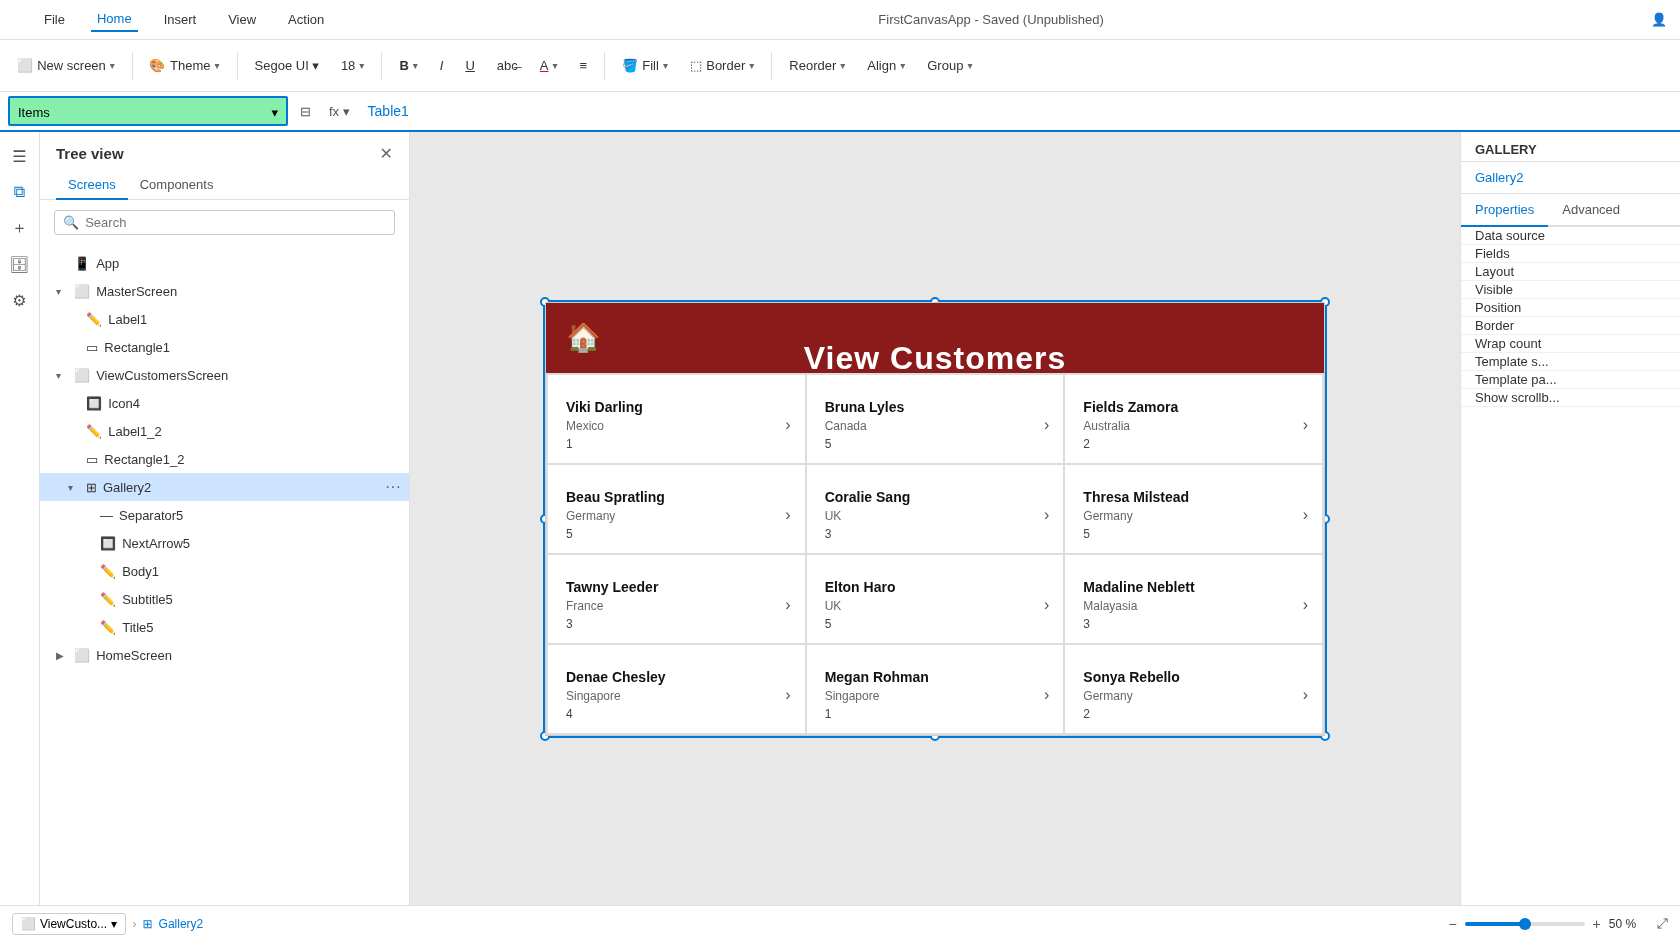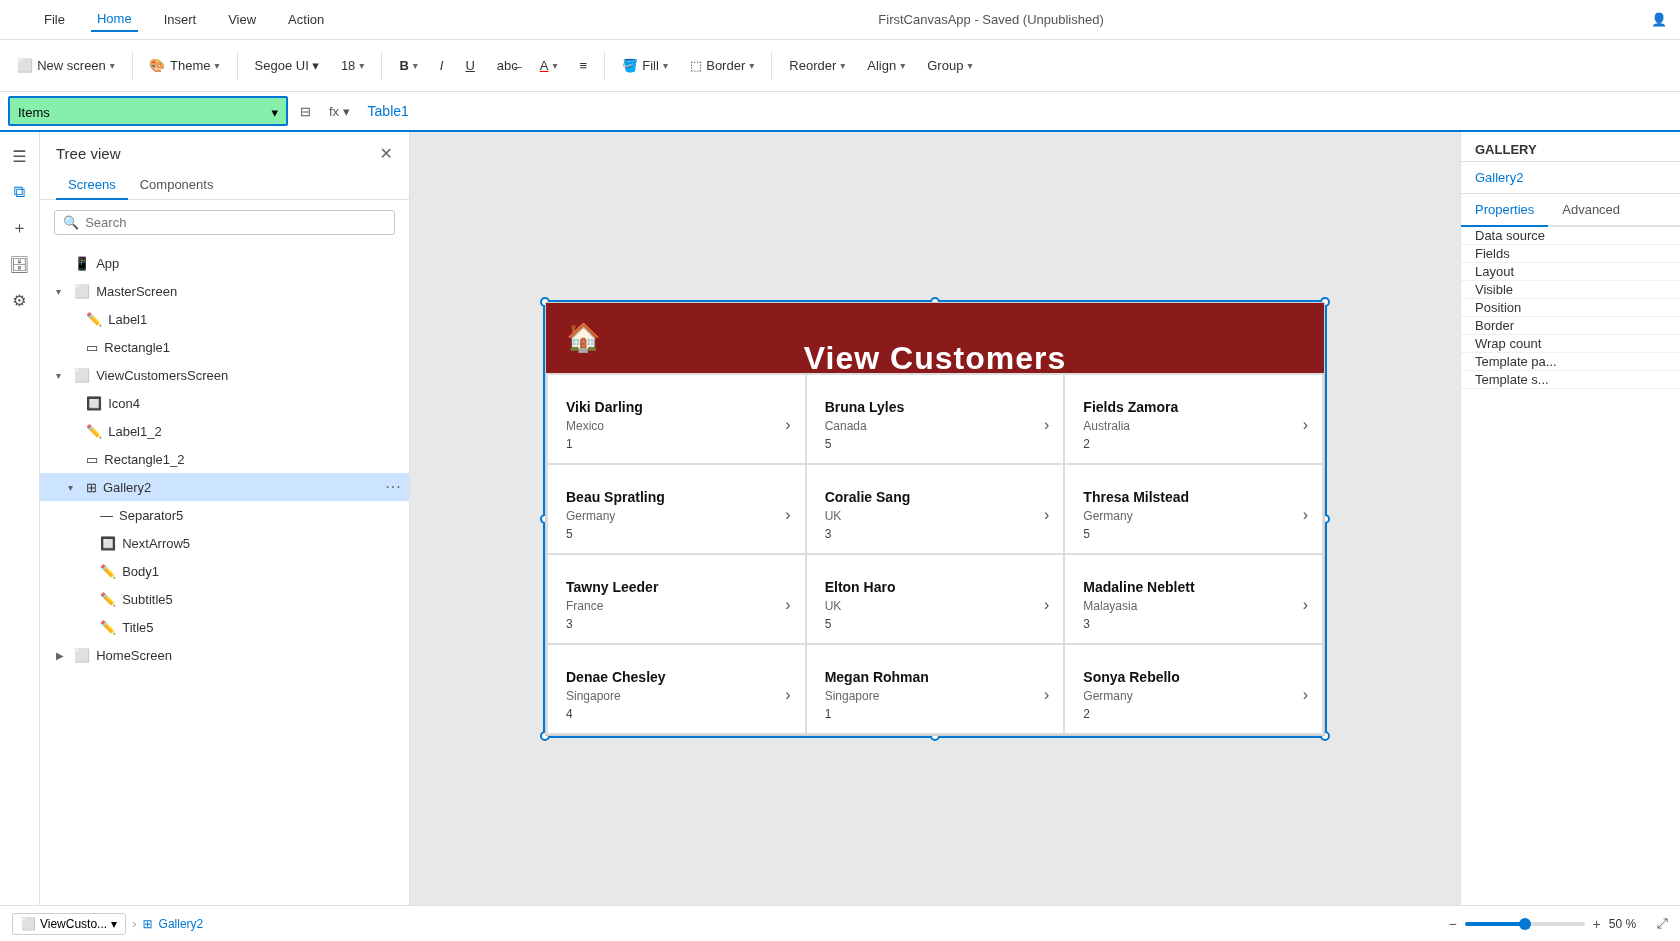--- a/index.html
+++ b/index.html
@@ -103,21 +103,21 @@
       width: 370px;
       background: #fff;
       border-right: 1px solid #e0e0e0;
       display: flex;
       flex-direction: column;
     }
     .tree-header {
       display: flex; align-items: center; justify-content: space-between;
       padding: 12px 16px 8px;
     }
-    .tree-title { font-size: 15px; font-weight: 400; color: #333; }
+    .tree-title { font-size: 15px; font-weight: 700; color: #333; }
     .tree-close { cursor: pointer; color: #666; font-size: 16px; }
     .tree-tabs { display: flex; border-bottom: 1px solid #e0e0e0; padding: 0 16px; align-items: flex-end; }
     .tree-tab {
       padding: 6px 12px; cursor: pointer; font-size: 13px; color: #555;
       border-bottom: 2px solid transparent; margin-bottom: -1px;
     }
     .tree-tab.active { color: #0078d4; border-bottom-color: #0078d4; font-weight: 500; }
     .tree-search {
       margin: 10px 14px;
       display: flex; align-items: center; gap: 6px;
@@ -633,22 +633,23 @@
       <div class="right-panel-tab">Advanced</div>
     </div>
     <div>
       <div class="right-panel-item">Data source</div>
       <div class="right-panel-item">Fields</div>
       <div class="right-panel-item">Layout</div>
       <div class="right-panel-item">Visible</div>
       <div class="right-panel-item">Position</div>
       <div class="right-panel-item">Border</div>
       <div class="right-panel-item">Wrap count</div>
+      <div class="right-panel-item">Template s...</div>
       <div class="right-panel-item">Template pa...</div>
-      <div class="right-panel-item">Template s...</div>
+      <div class="right-panel-item">Show scrollb...</div>
     </div>
   </div>
 </div>
 
 <div class="status-bar">
   <div class="status-left">
     <div class="status-screen-btn">
       <span>⬜</span>
       <span>ViewCusto...</span>
       <span>▾</span>

